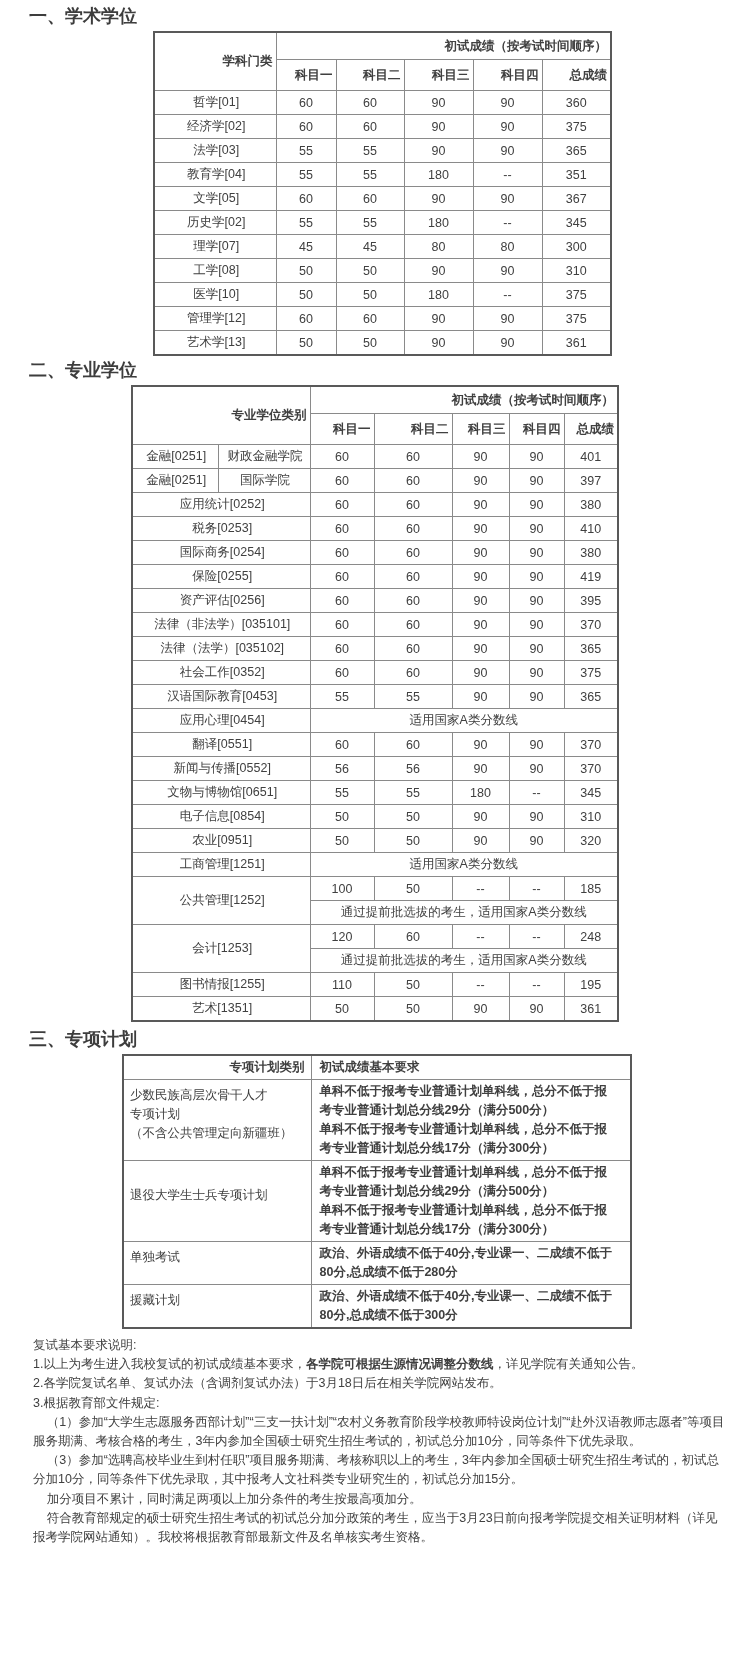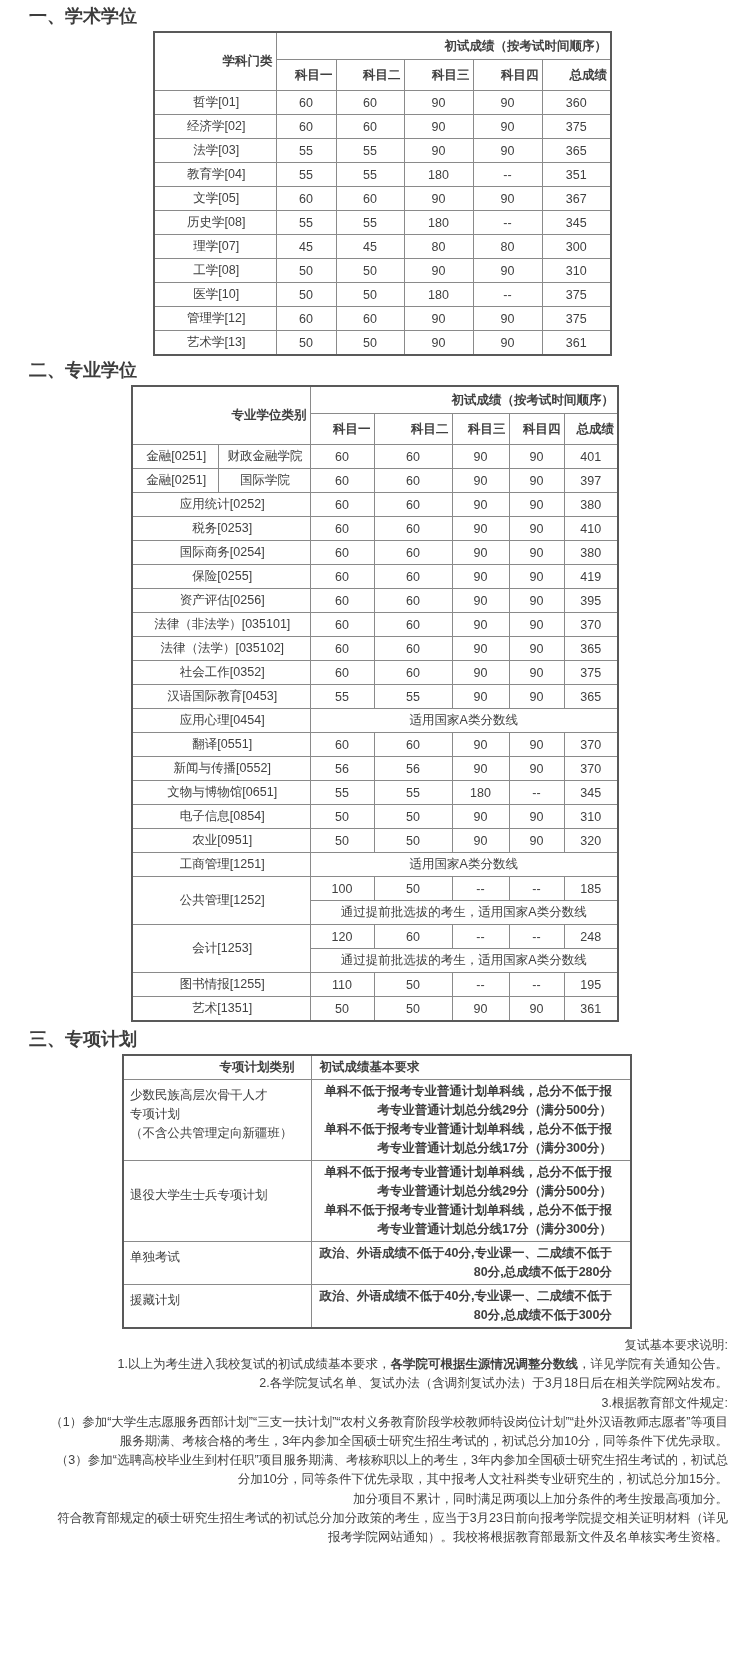--- a/index.html
+++ b/index.html
@@ -13,26 +13,26 @@
   th,td{border:1px solid #8a8a8a;font-size:12.5px;color:#404040;overflow:hidden;}
   th{font-weight:bold;text-align:right;padding:2px 3px;}
   .t1 table{margin-left:153px;width:457px;}
   .t2 table{margin-left:131px;width:486px;}
   .t3 table{margin-left:122px;width:508px;}
   .t1 th.h1,.t2 th.h1{height:22px;}
   .t1 th.h2,.t2 th.h2{height:26px;}
   .t1 td,.t2 td{height:19px;padding:2px 3px;}
   td.lab{text-align:center;padding-left:5px;}
   td.num,td.spantext{text-align:center;}
-  .t3 th{height:17px;padding:3px 16px;}
+  .t3 th{height:17px;padding:3px 6px;}
   .t3 th.reqh{text-align:left;padding-left:8px;}
   .t3 td{vertical-align:middle;}
   .t3 td.plabel{white-space:pre-line;text-align:left;padding:3px 4px 14px 6px;line-height:19px;margin-left:11px;}
-  .t3 td.req{font-weight:bold;text-align:right;padding:2px 18px 2px 8px;line-height:19px;margin-top:16px;}
-  .notes{margin:7px 22px 0 33px;width:695px;font-size:12.5px;line-height:19.2px;color:#404040;text-align:right;}
+  .t3 td.req{font-weight:bold;text-align:left;padding:2px 18px 2px 8px;line-height:19px;margin-top:16px;}
+  .notes{margin:7px 22px 0 33px;width:695px;font-size:12.5px;line-height:19.2px;color:#404040;}
   .note-line{margin:0;}
   .note-line.ind{text-indent:1.1em;}
   .bold{font-weight:bold;}
 </style>
 </head>
 <body>
 
 <div class="page">
 
   <div class="section-title">一、学术学位</div>
@@ -94,21 +94,21 @@
           </tr>
           <tr>
             <td class="lab">文学[05]</td>
             <td class="num">60</td>
             <td class="num">60</td>
             <td class="num">90</td>
             <td class="num">90</td>
             <td class="num">367</td>
           </tr>
           <tr>
-            <td class="lab">历史学[08]</td>
+            <td class="lab">历史学[02]</td>
             <td class="num">55</td>
             <td class="num">55</td>
             <td class="num">180</td>
             <td class="num">--</td>
             <td class="num">345</td>
           </tr>
           <tr>
             <td class="lab">理学[07]</td>
             <td class="num">45</td>
             <td class="num">45</td>

